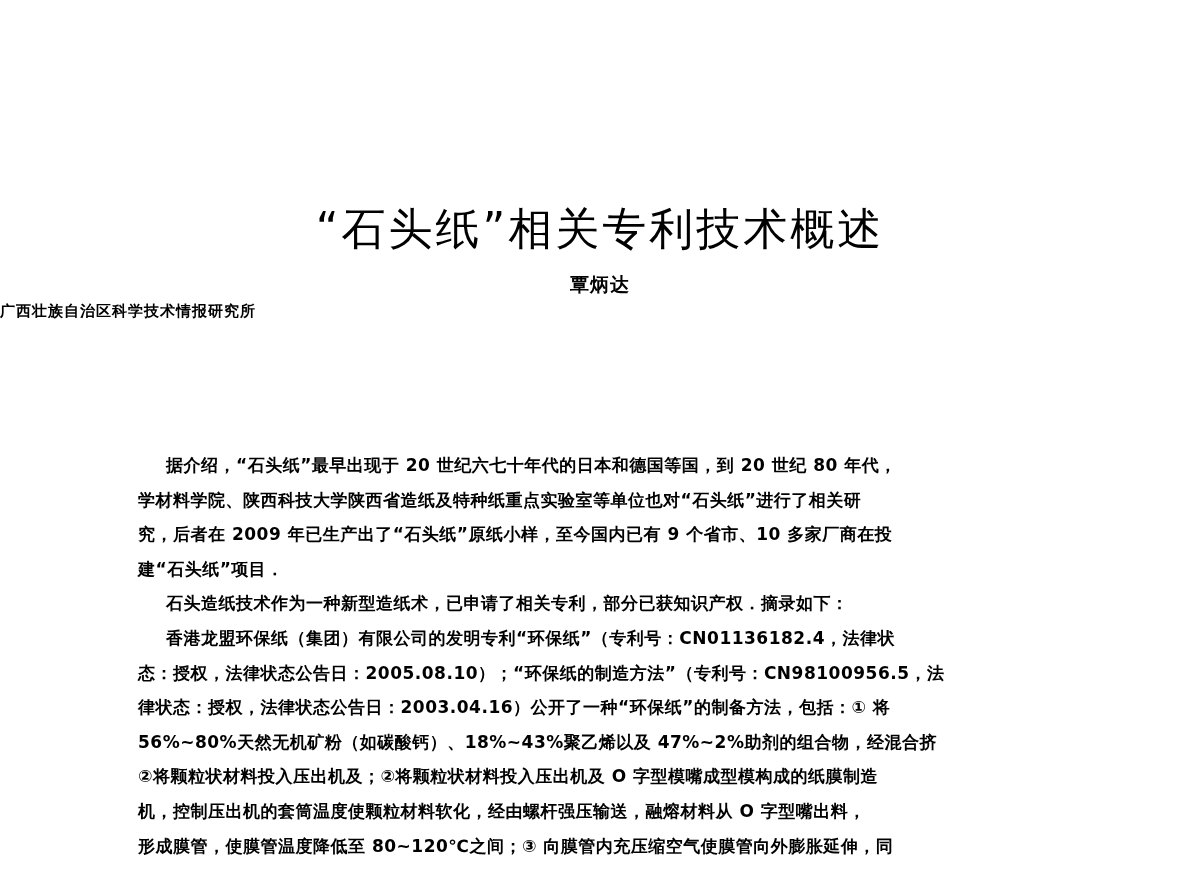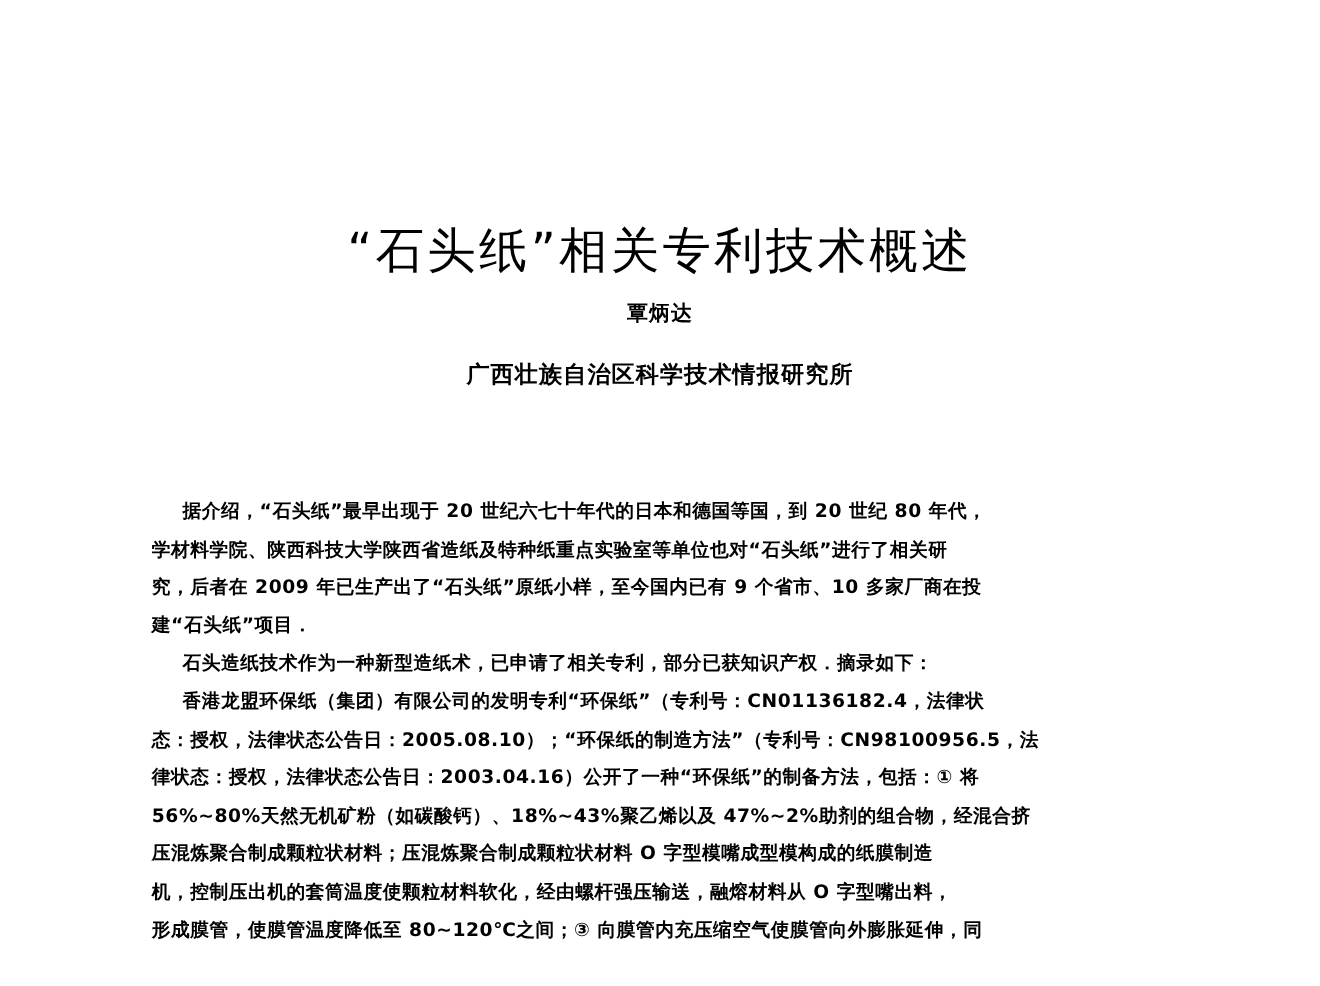--- a/index.html
+++ b/index.html
@@ -36,25 +36,23 @@
     text-align: center;
     font-size: 19px;
     font-weight: bold;
     letter-spacing: 1px;
   }
   .doc-affiliation {
     position: absolute;
     top: 302px;
     left: 0;
     width: 100%;
-    text-align: center;
-    font-size: 21px;
+    font-size: 15px;
     font-weight: bold;
     letter-spacing: 1px;
-    margin-top: 24px;
   }
   .doc-body {
     position: absolute;
     top: 448px;
     left: 138px;
     width: 930px;
   }
   .body-line {
     height: 34.6px;
     line-height: 34.6px;
@@ -77,17 +75,17 @@
   <div class="doc-body">
       <div class="body-line indent">据介绍，“石头纸”最早出现于 20 世纪六七十年代的日本和德国等国，到 20 世纪 80 年代，</div>
       <div class="body-line">学材料学院、陕西科技大学陕西省造纸及特种纸重点实验室等单位也对“石头纸”进行了相关研</div>
       <div class="body-line">究，后者在 2009 年已生产出了“石头纸”原纸小样，至今国内已有 9 个省市、10 多家厂商在投</div>
       <div class="body-line">建“石头纸”项目．</div>
       <div class="body-line indent">石头造纸技术作为一种新型造纸术，已申请了相关专利，部分已获知识产权．摘录如下：</div>
       <div class="body-line indent">香港龙盟环保纸（集团）有限公司的发明专利“环保纸”（专利号：CN01136182.4，法律状</div>
       <div class="body-line">态：授权，法律状态公告日：2005.08.10）；“环保纸的制造方法”（专利号：CN98100956.5，法</div>
       <div class="body-line">律状态：授权，法律状态公告日：2003.04.16）公开了一种“环保纸”的制备方法，包括：① 将</div>
       <div class="body-line">56%~80%天然无机矿粉（如碳酸钙）、18%~43%聚乙烯以及 47%~2%助剂的组合物，经混合挤</div>
-      <div class="body-line">压混炼聚合制成颗粒状材料；压混炼聚合制成颗粒状材料 O 字型模嘴成型模构成的纸膜制造</div>
+      <div class="body-line">②将颗粒状材料投入压出机及；②将颗粒状材料投入压出机及 O 字型模嘴成型模构成的纸膜制造</div>
       <div class="body-line">机，控制压出机的套筒温度使颗粒材料软化，经由螺杆强压输送，融熔材料从 O 字型嘴出料，</div>
       <div class="body-line">形成膜管，使膜管温度降低至 80~120℃之间；③ 向膜管内充压缩空气使膜管向外膨胀延伸，同</div>
     </div>
 </div>
 
 </body></html>

